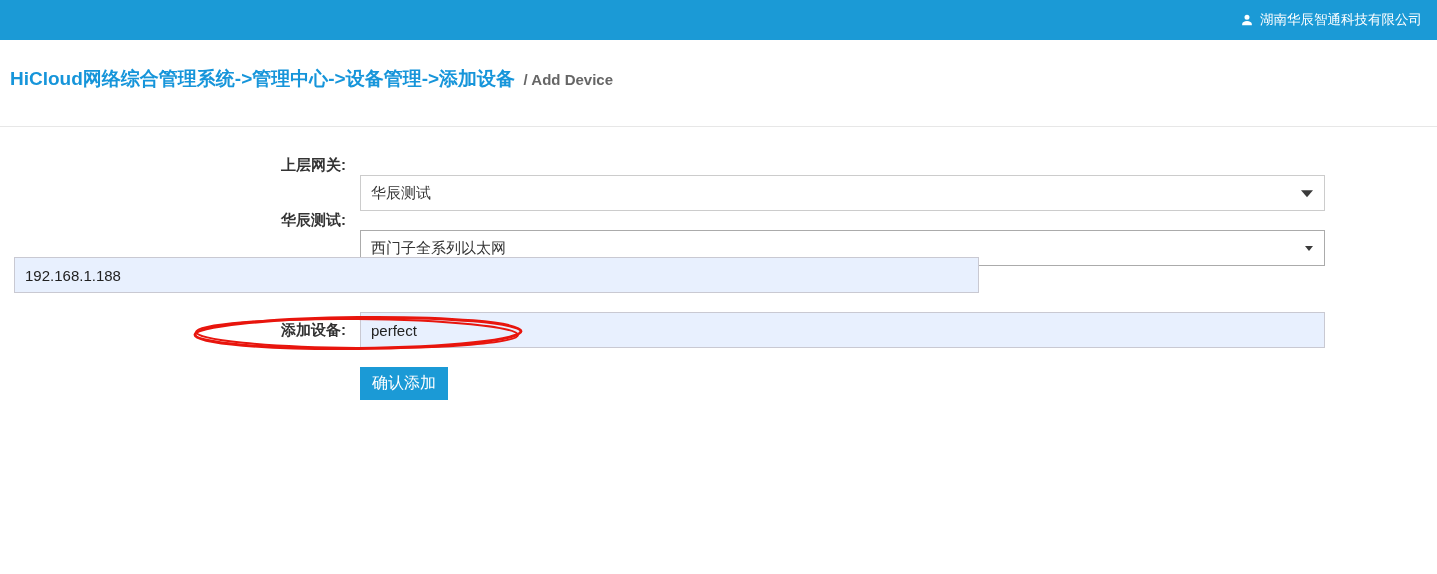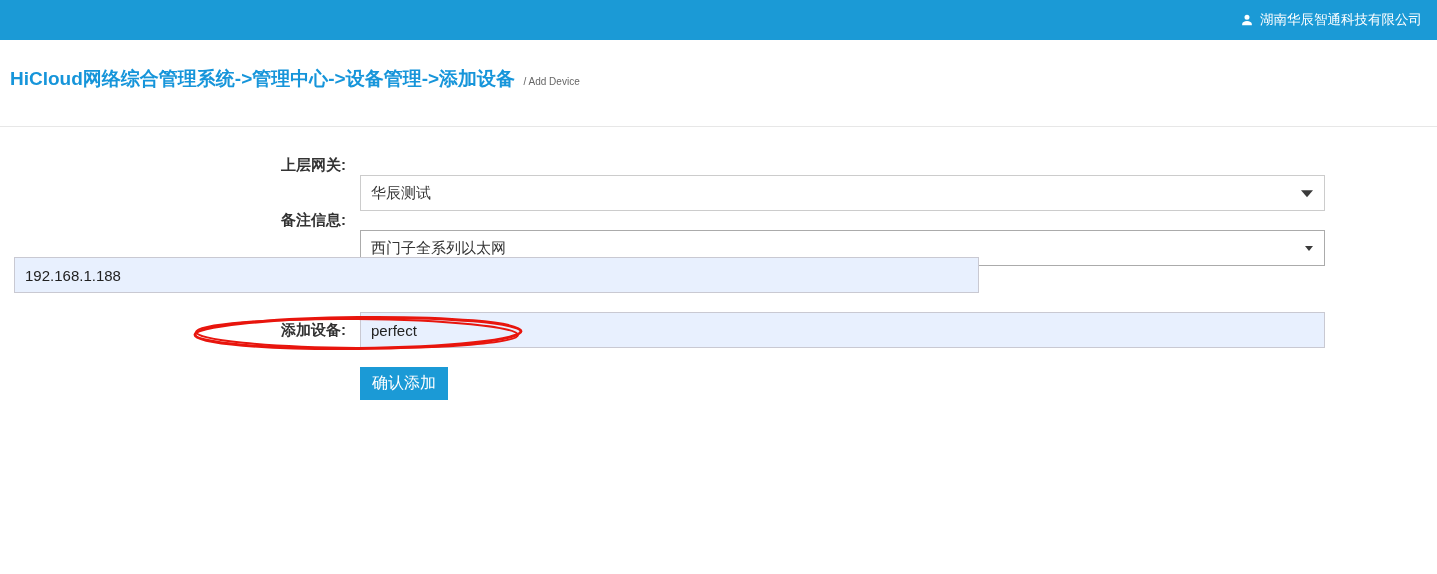--- a/index.html
+++ b/index.html
@@ -39,24 +39,25 @@
     background: #ffffff;
   }
   .crumb-title {
     font-size: 19px;
     font-weight: bold;
     color: #1695da;
     display: inline-block;
     vertical-align: baseline;
   }
   .crumb-suffix {
-    font-size: 10px;
+    font-size: 15px;
     color: #666666;
     margin-left: 4px;
     vertical-align: baseline;
+    font-weight: bold;
   }
 
   
   .form-area { margin-top: 20px; }
   .form-row {
     display: flex;
     align-items: stretch;
     height: 36px;
     margin-bottom: 19px;
   }
@@ -156,21 +157,21 @@
     <label class="form-label">上层网关:</label>
     <div class="control">
       <div class="sel">
         <span>华辰测试</span>
         <span class="caret"></span>
       </div>
     </div>
   </div>
 
   <div class="form-row">
-    <label class="form-label">备注信息:</label>
+    <label class="form-label">华辰测试:</label>
     <div class="control">
       <div class="sel darker">
         <span>西门子全系列以太网</span>
         <span class="caret small"></span>
       </div>
     </div>
   </div>
 
   <div class="form-row">
     <div class="control">

